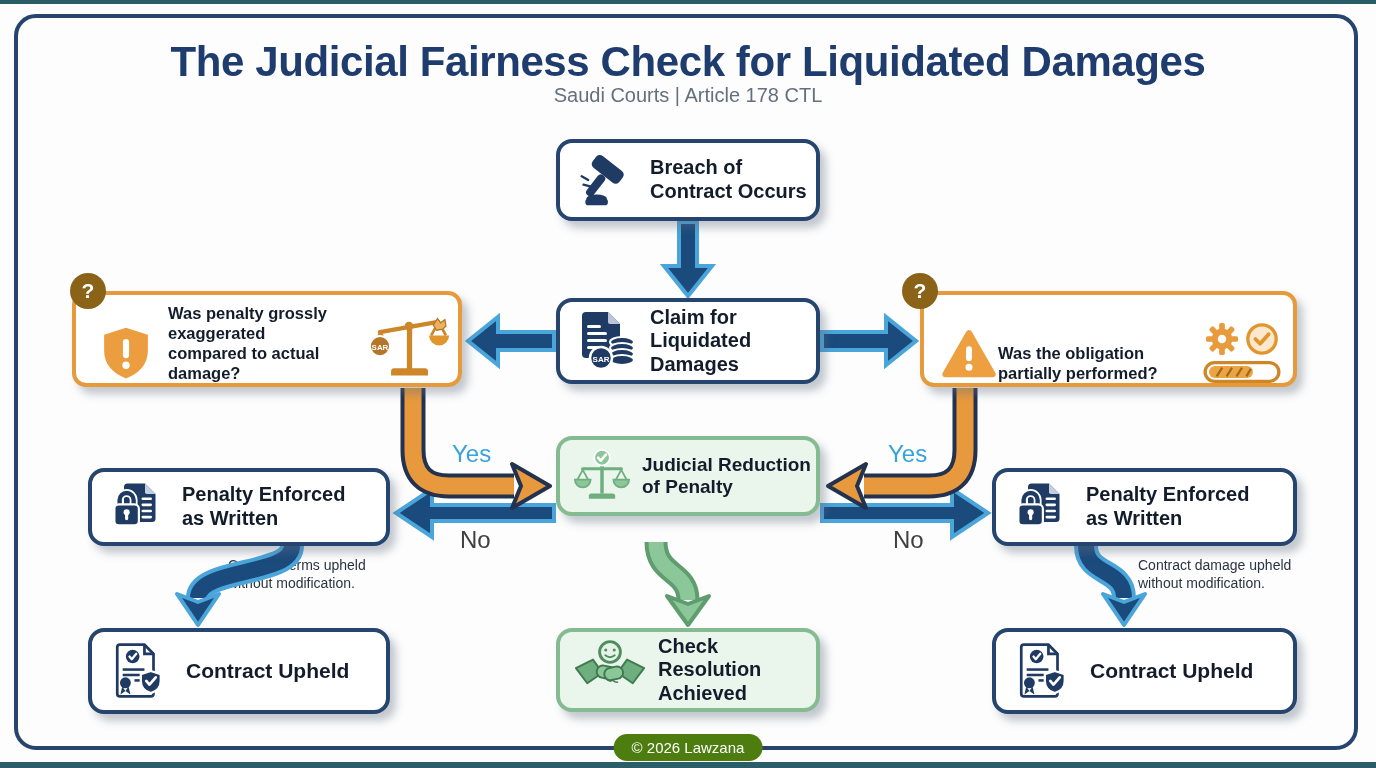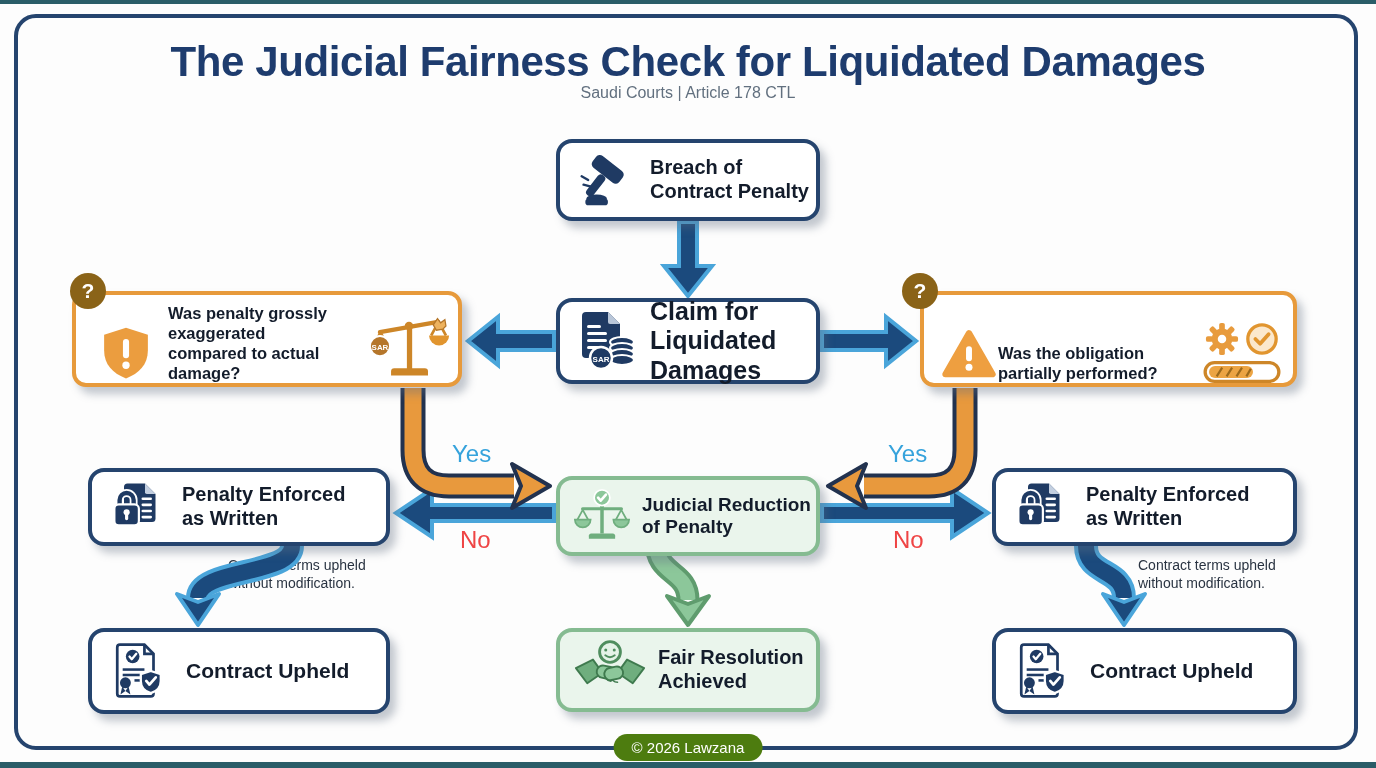--- a/index.html
+++ b/index.html
@@ -6,32 +6,32 @@
   .canvas{position:relative;width:1376px;height:768px;background:#fdfdfd;overflow:hidden;
           font-family:"Liberation Sans",sans-serif;}
   .accent-bar{position:absolute;left:0;width:1376px;background:#2a5d68;}
   .accent-bar.top{top:0;height:4px;}
   .accent-bar.bottom{bottom:0;height:6px;}
   .frame{position:absolute;left:14px;top:14px;width:1344px;height:736px;box-sizing:border-box;
          border:4px solid #25446e;border-radius:22px;}
   .title{position:absolute;left:0;top:38px;width:1376px;text-align:center;
          font-size:42px;font-weight:800;letter-spacing:-0.4px;color:#1e3c6e;}
   .subtitle{position:absolute;left:0;top:84px;width:1376px;text-align:center;
-         font-size:16px;font-weight:500;color:#62707f;}
+         font-size:20px;font-weight:500;color:#62707f;}
   .box{position:absolute;background:#ffffff;border:4px solid #25446e;border-radius:16px;
        display:flex;align-items:center;box-sizing:border-box;
        box-shadow:6px 7px 9px rgba(96,110,130,.38);}
   .box.green{background:#eaf5ec;border-color:#85bb91;}
   .box.orange{border-color:#e79a3b;border-radius:14px;align-items:flex-end;}
   .node-label{font-weight:bold;color:#131c2b;white-space:pre-line;line-height:1.18;}
   .q-label{font-weight:bold;color:#131c2b;white-space:pre-line;line-height:1.22;font-size:16.5px;}
   .note{position:absolute;font-size:14px;color:#2a3442;line-height:1.3;white-space:pre-line;font-weight:500;}
   .edge-label{position:absolute;font-weight:normal;font-size:24px;}
   .edge-label.yes{color:#36a3dc;}
-  .edge-label.no{color:#ef4444;}
+  .edge-label.no{color:#404040;}
   .badge-q{position:absolute;width:36px;height:36px;border-radius:50%;background:#8a6318;
            color:#fff;font-weight:800;font-size:21px;display:flex;align-items:center;
            justify-content:center;z-index:5;}
   .arrows{position:absolute;left:0;top:0;z-index:1;}
   .box{z-index:2;}
   .pill{position:absolute;top:734px;left:50%;transform:translateX(-50%);background:#4d7c0f;
         color:#fff;font-size:15px;font-weight:500;padding:5px 18px;border-radius:16px;z-index:6;}
   .icon{flex:none;}
   .qcol{display:flex;flex-direction:column;align-items:center;gap:5px;flex:none;}
   .qrow{display:flex;align-items:center;gap:6px;}
@@ -96,21 +96,21 @@
         <g transform="rotate(38 34 22)">
           <rect x="15" y="13" width="36" height="16" rx="5"></rect>
           <rect x="29" y="29" width="9" height="27" rx="4"></rect>
         </g>
         <ellipse cx="22" cy="52" rx="11" ry="4.5"></ellipse>
         <rect x="10" y="52" width="24" height="7" rx="3"></rect>
       </g>
       <path d="M6 28 l7 4 M8 37 l8 2" stroke="#1f3a63" stroke-width="2.5" stroke-linecap="round" fill="none"></path>
     </svg>
     <div class="node-label" style="font-size:20px;">Breach of
-Contract Penalty</div>
+Contract Occurs</div>
   </div>
 
   <div class="box" style="left:556px;top:298px;width:264px;height:86px;padding-left:14px;gap:12px;">
     <svg class="icon" width="64" height="62" viewBox="0 0 64 62">
       <path d="M12 2 h22 l12 12 v30 a4 4 0 0 1 -4 4 H12 a4 4 0 0 1 -4 -4 V6 a4 4 0 0 1 4 -4 z" fill="#1f3a63"></path>
       <path d="M34 2 l12 12 h-10 a2 2 0 0 1 -2 -2 z" fill="#b9c6d8"></path>
       <g fill="#fff">
         <rect x="13" y="15" width="14" height="3" rx="1.5"></rect>
         <rect x="13" y="22" width="20" height="3" rx="1.5"></rect>
         <rect x="13" y="29" width="20" height="3" rx="1.5"></rect>
@@ -118,21 +118,21 @@
       </g>
       <g stroke="#fff" stroke-width="2" fill="#1f3a63">
         <ellipse cx="48" cy="32" rx="12" ry="5"></ellipse>
         <ellipse cx="48" cy="38" rx="12" ry="5"></ellipse>
         <ellipse cx="48" cy="44" rx="12" ry="5"></ellipse>
         <ellipse cx="48" cy="50" rx="12" ry="5"></ellipse>
       </g>
       <circle cx="27" cy="48" r="11" fill="#1f3a63" stroke="#fff" stroke-width="2.5"></circle>
       <text x="27" y="51.5" text-anchor="middle" font-size="8" font-weight="bold" fill="#ffffff" font-family="Liberation Sans, sans-serif">SAR</text>
     </svg>
-    <div class="node-label" style="font-size:25px;">Claim for
+    <div class="node-label" style="font-size:20px;">Claim for
 Liquidated
 Damages</div>
   </div>
 
   <div class="box orange" style="left:72px;top:291px;width:390px;height:96px;padding-left:22px;gap:14px;">
     <svg class="icon" width="56" height="60" viewBox="0 0 64 64">
       <path d="M32 3 L57 11 V29 C57 45 47 55 32 61 C17 55 7 45 7 29 V11 Z" fill="#eb9d3f"></path>
       <rect x="28.5" y="16" width="7" height="22" rx="3.5" fill="#fff"></rect>
       <circle cx="32" cy="46" r="4.2" fill="#fff"></circle>
     </svg>
@@ -189,21 +189,21 @@
       </div>
       <svg width="78" height="22" viewBox="0 0 70 20">
         <rect x="1.5" y="1.5" width="67" height="17" rx="8.5" fill="#fff" stroke="#cd8628" stroke-width="3"></rect>
         <rect x="5" y="4.5" width="40" height="11" rx="5.5" fill="#eca443"></rect>
         <path d="M12 14 l5 -8 M21 14 l5 -8 M30 14 l5 -8 M39 14 l4 -7" stroke="#9c6a1c" stroke-width="2"></path>
       </svg>
     </div>
   </div>
   <div class="badge-q" style="left:902px;top:273px;">?</div>
 
-  <div class="box green" style="left:556px;top:476px;width:264px;height:80px;padding-left:14px;gap:12px;">
+  <div class="box green" style="left:556px;top:436px;width:264px;height:80px;padding-left:14px;gap:12px;">
     <svg class="icon" width="56" height="60" viewBox="0 0 64 64">
       <rect x="30" y="16" width="4" height="36" fill="#6fae7e"></rect>
       <rect x="8" y="22" width="48" height="3.5" rx="1.75" fill="#6fae7e"></rect>
       <path d="M10 25 L4 36 M10 25 L16 36 M54 25 L48 36 M54 25 L60 36" stroke="#6fae7e" stroke-width="2" fill="none"></path>
       <path d="M1 36 A 9 9 0 0 0 19 36 Z" fill="#8cc79a" stroke="#6fae7e" stroke-width="2"></path>
       <path d="M45 36 A 9 9 0 0 0 63 36 Z" fill="#8cc79a" stroke="#6fae7e" stroke-width="2"></path>
       <path d="M20 52 h24 a3 3 0 0 1 3 4 v2 H17 v-2 a3 3 0 0 1 3 -4 z" fill="#6fae7e"></path>
       <circle cx="32" cy="11" r="9" fill="#8cc79a" stroke="#fff" stroke-width="2"></circle>
       <path d="M27.5 11 l3 3.5 6 -7" stroke="#fff" stroke-width="3" fill="none" stroke-linecap="round" stroke-linejoin="round"></path>
     </svg>
@@ -246,21 +246,21 @@
       <rect x="5" y="26" width="28" height="24" rx="5" fill="#1f3a63" stroke="#fff" stroke-width="2.5"></rect>
       <circle cx="19" cy="35" r="3.5" fill="#fff"></circle>
       <rect x="17.2" y="36" width="3.6" height="8" rx="1.8" fill="#fff"></rect>
     </svg>
     <div class="node-label" style="font-size:20px;">Penalty Enforced
 as Written</div>
   </div>
 
   <div class="note" style="left:228px;top:556px;">Contract terms upheld
 without modification.</div>
-  <div class="note" style="left:1138px;top:556px;">Contract terms upheld
+  <div class="note" style="left:1138px;top:556px;">Contract damage upheld
 without modification.</div>
 
   <div class="edge-label yes" style="left:452px;top:440px;">Yes</div>
   <div class="edge-label yes" style="left:888px;top:440px;">Yes</div>
   <div class="edge-label no" style="left:460px;top:526px;">No</div>
   <div class="edge-label no" style="left:893px;top:526px;">No</div>
 
   <div class="box" style="left:88px;top:628px;width:302px;height:86px;padding-left:18px;gap:18px;">
     <svg class="icon" width="58" height="62" viewBox="0 0 64 64">
       <path d="M11 3 h27 l10 10 v44 a3 3 0 0 1 -3 3 H11 a3 3 0 0 1 -3 -3 V6 a3 3 0 0 1 3 -3 z" fill="#fff" stroke="#1f3a63" stroke-width="3"></path>
@@ -302,21 +302,21 @@
       <circle cx="42.5" cy="11" r="1.6" fill="#4f8d5e"></circle>
       <path d="M33 16.5 q5 4 10 0" stroke="#4f8d5e" stroke-width="2" fill="none" stroke-linecap="round"></path>
       <path d="M2 30 L20 21 L30 35 L14 46 Z" fill="#6fae7e" stroke="#3f7a4e" stroke-width="2" stroke-linejoin="round"></path>
       <path d="M74 30 L56 21 L46 35 L62 46 Z" fill="#6fae7e" stroke="#3f7a4e" stroke-width="2" stroke-linejoin="round"></path>
       <g stroke="#3f7a4e" stroke-width="2" fill="#8cc79a" stroke-linejoin="round">
         <rect x="24" y="28" width="20" height="13" rx="6.5" transform="rotate(12 34 34)"></rect>
         <rect x="32" y="29" width="20" height="13" rx="6.5" transform="rotate(-12 42 36)"></rect>
       </g>
       <path d="M34 41 q2 3 5 3 M41 43 q2 2 5 2" stroke="#3f7a4e" stroke-width="1.5" fill="none" stroke-linecap="round"></path>
     </svg>
-    <div class="node-label" style="font-size:20px;">Fair Resolution
+    <div class="node-label" style="font-size:20px;">Check Resolution
 Achieved</div>
   </div>
 
   <div class="pill">© 2026 Lawzana</div>
 
   <div class="accent-bar bottom"></div>
 
 </div>
 
 </body></html>

